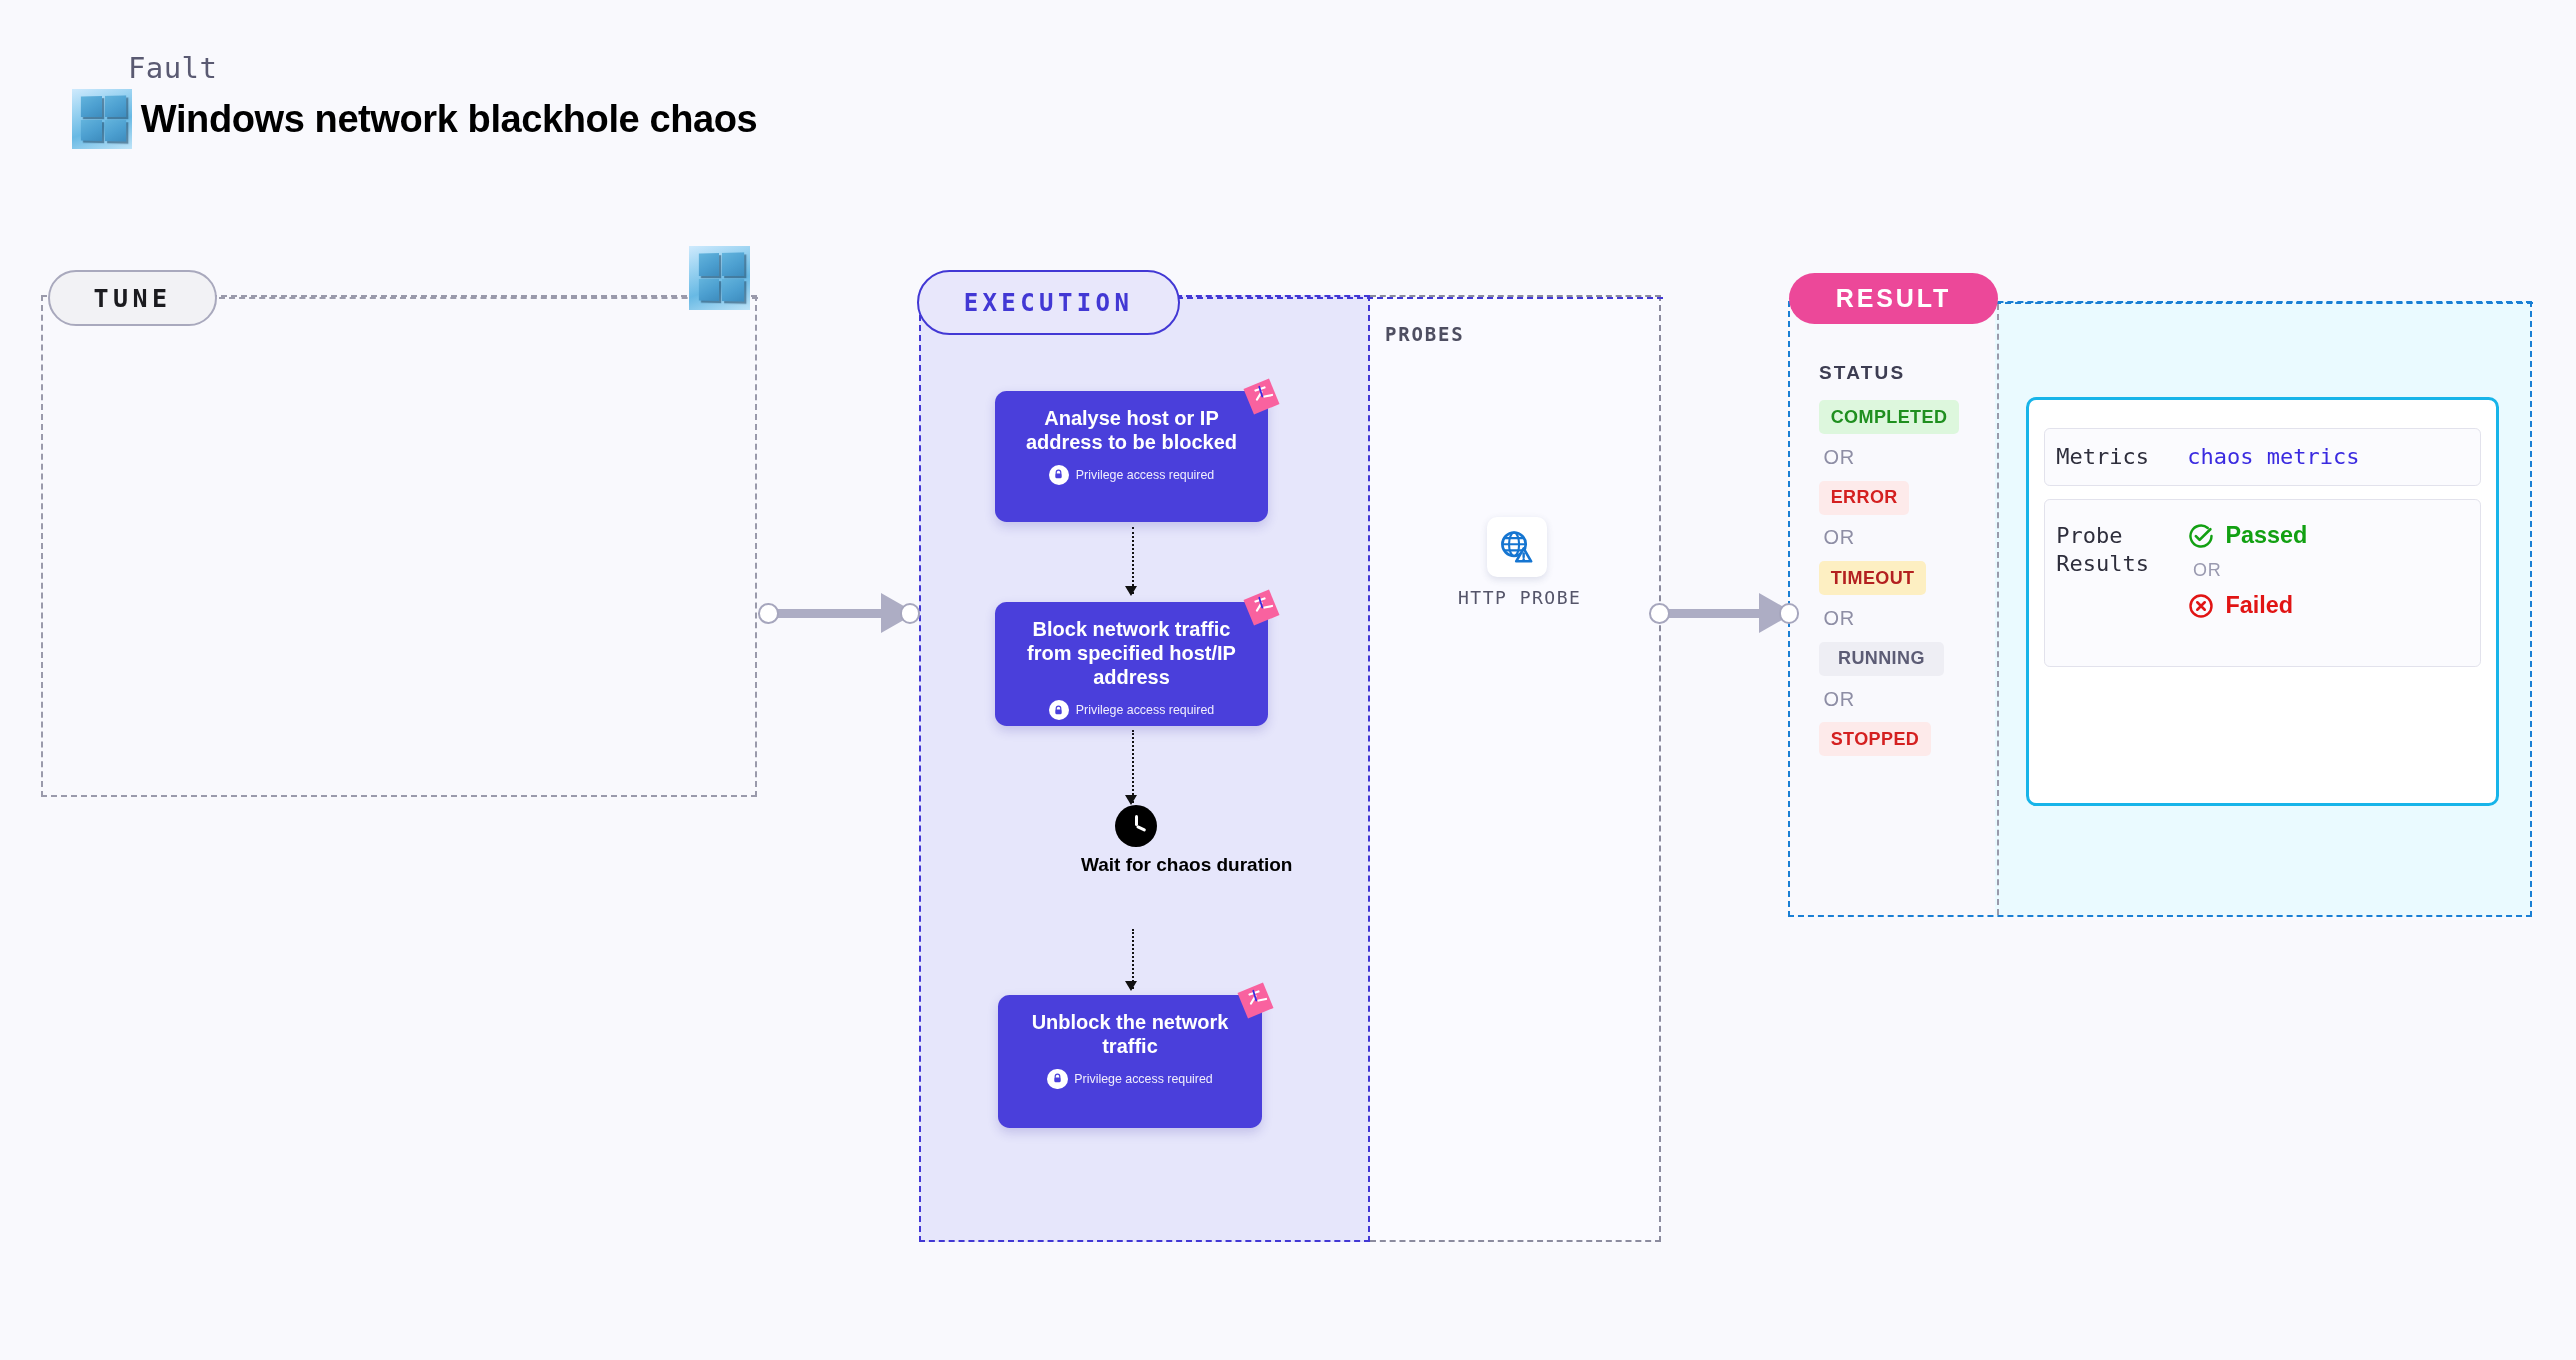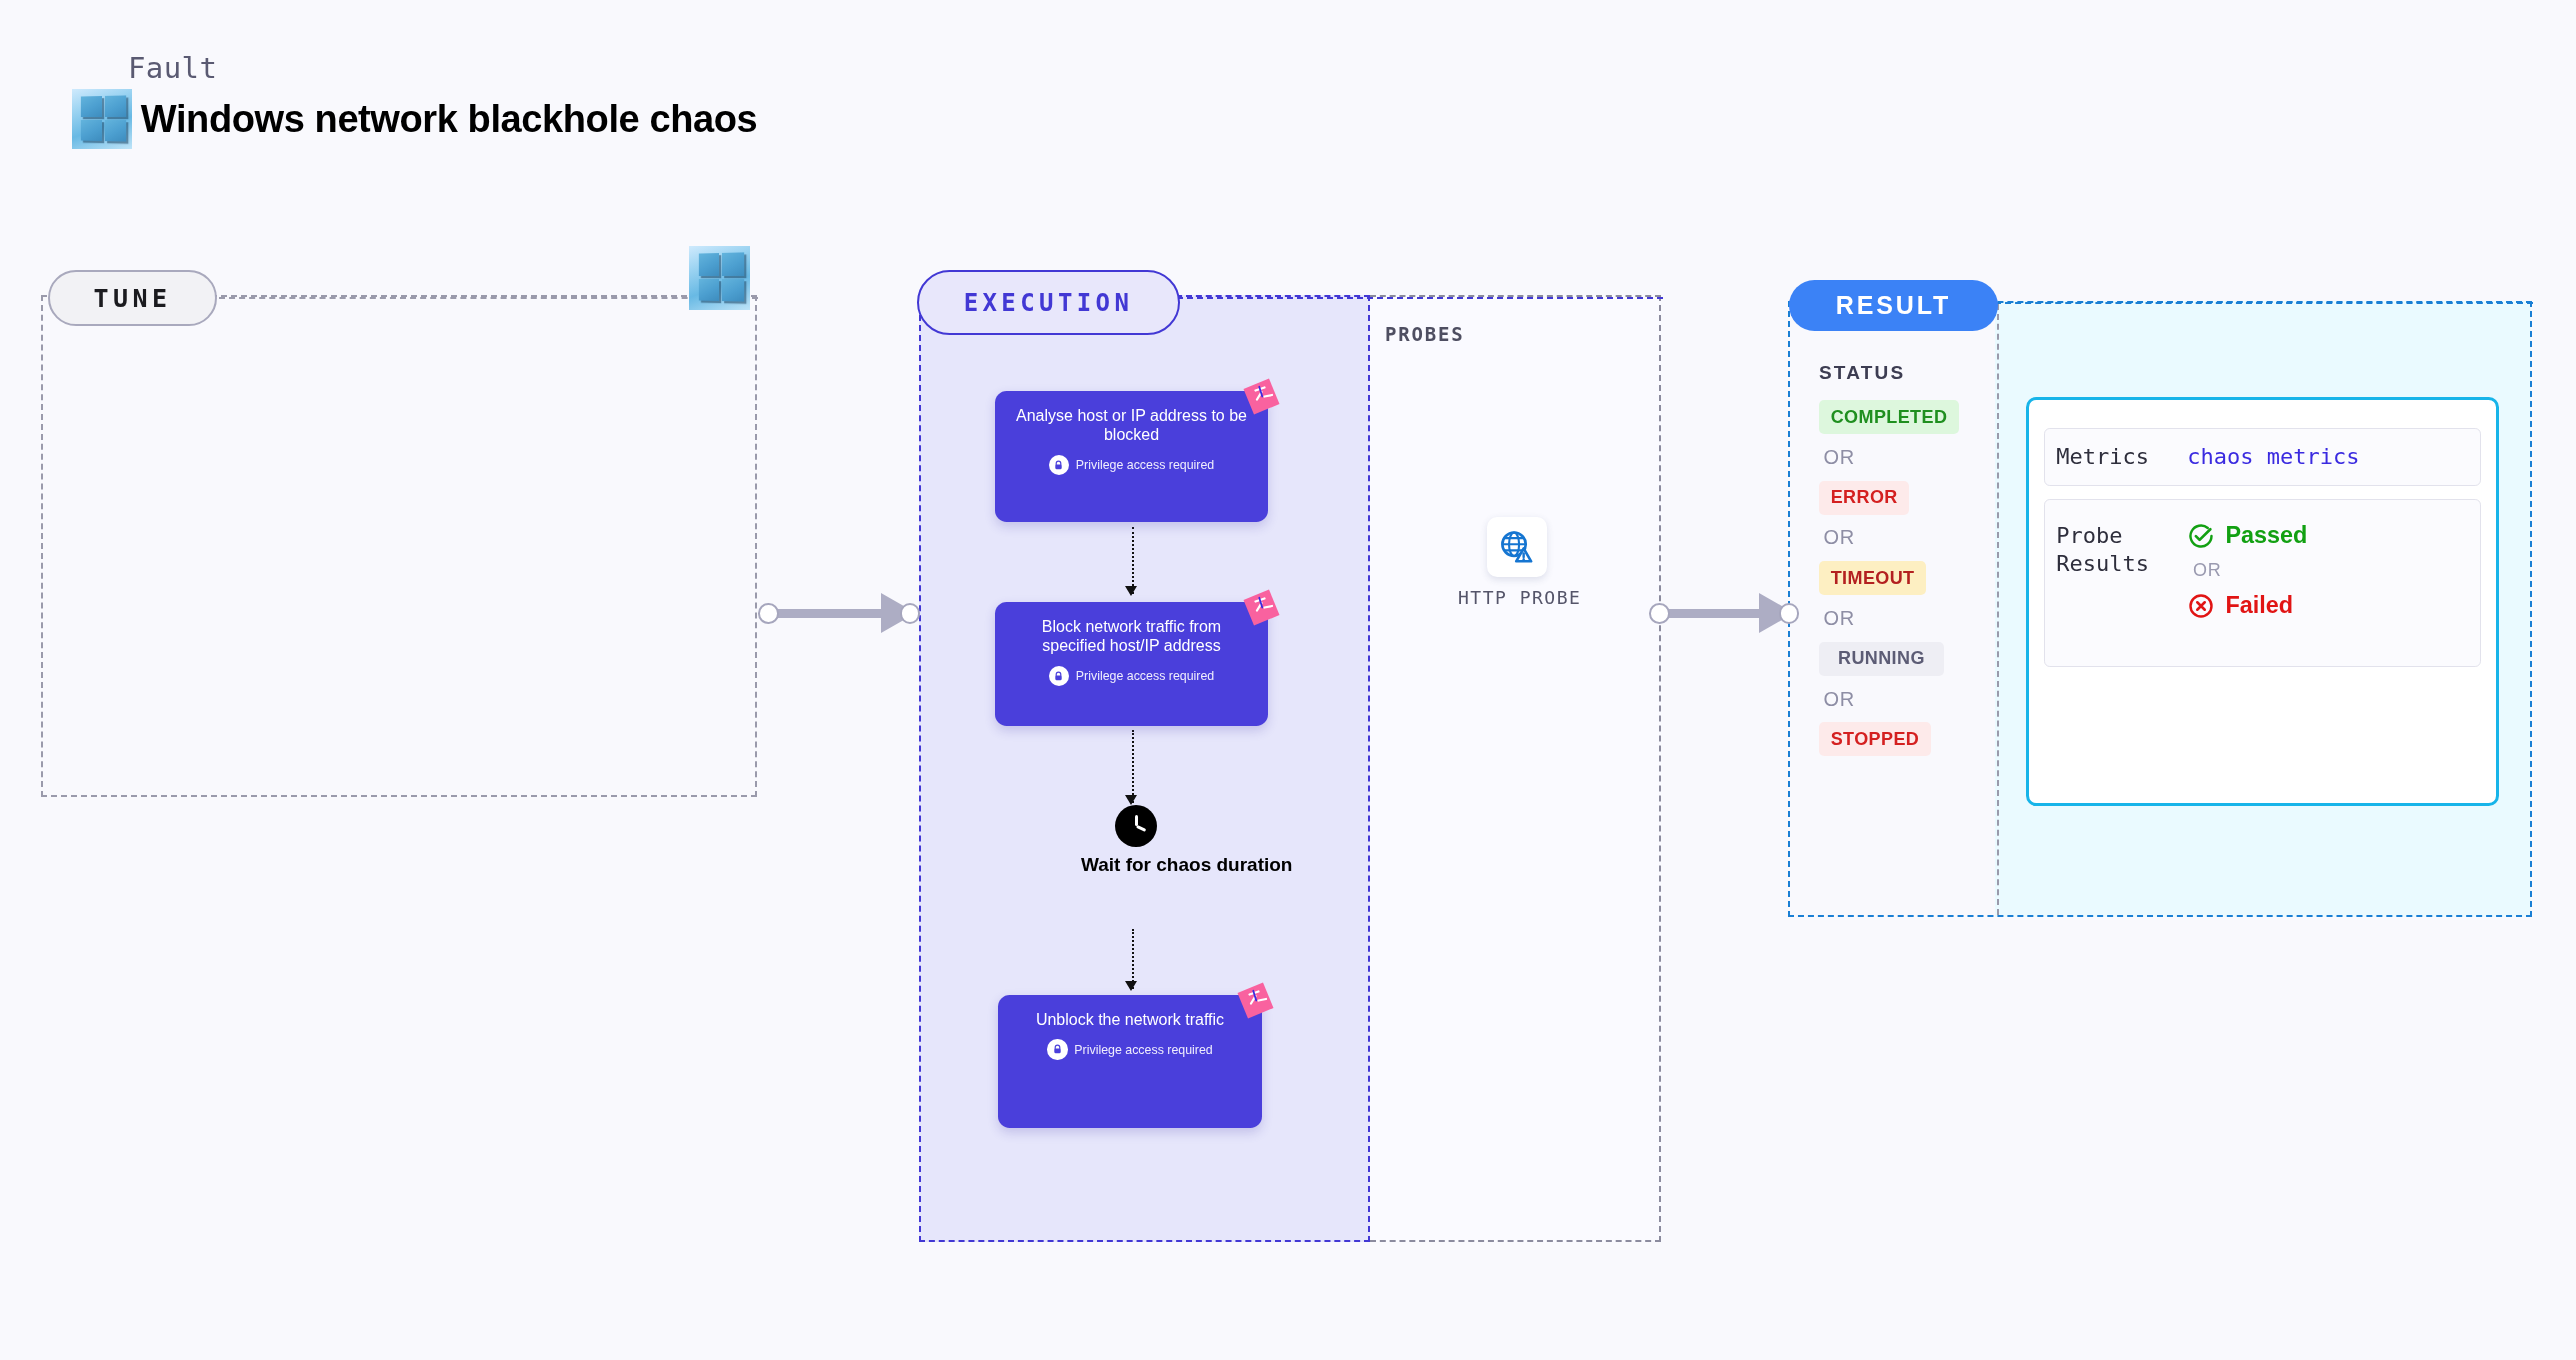--- a/index.html
+++ b/index.html
@@ -75,22 +75,22 @@
     font-size: 25px;
   }
   #execution-pill {
     left: 917px; top: 270px; width: 263px; height: 65px;
     background: #e8e7fb;
     border: 2.9px solid #4238d4;
     color: #4238d4;
     font-size: 24px;
   }
   #result-pill {
-    left: 1789px; top: 280px; width: 209px; height: 51px;
-    background: #3b82f6;
+    left: 1789px; top: 273px; width: 209px; height: 51px;
+    background: #ec4899;
     border: none;
     color: #ffffff;
     font-family: "Liberation Sans", sans-serif;
     font-size: 25px;
     letter-spacing: 2.9px;
   }
 
   
   .dash-box { position: absolute; box-sizing: border-box; }
   #tune-box {
@@ -196,21 +196,21 @@
     background: #4a3fdb;
     border-radius: 11.7px;
     box-shadow: 0 4.4px 10.2px rgba(60,50,170,.20);
     color: #ffffff;
     box-sizing: border-box;
     padding: 14.6px 16px 11.7px;
     text-align: center;
     z-index: 3;
   }
   .exec-card .title {
-    font-size: 16px; font-weight: normal; line-height: 1.22;
+    font-size: 20px; font-weight: bold; line-height: 1.22;
   }
   .priv {
     display: flex; align-items: center; justify-content: center;
     gap: 6.6px; margin-top: 10.2px;
     font-size: 12.4px; color: #f0eefd; font-weight: normal;
   }
   .lock-badge {
     width: 20.5px; height: 20.5px; border-radius: 50%;
     background: #ffffff;
     display: flex; align-items: center; justify-content: center;

